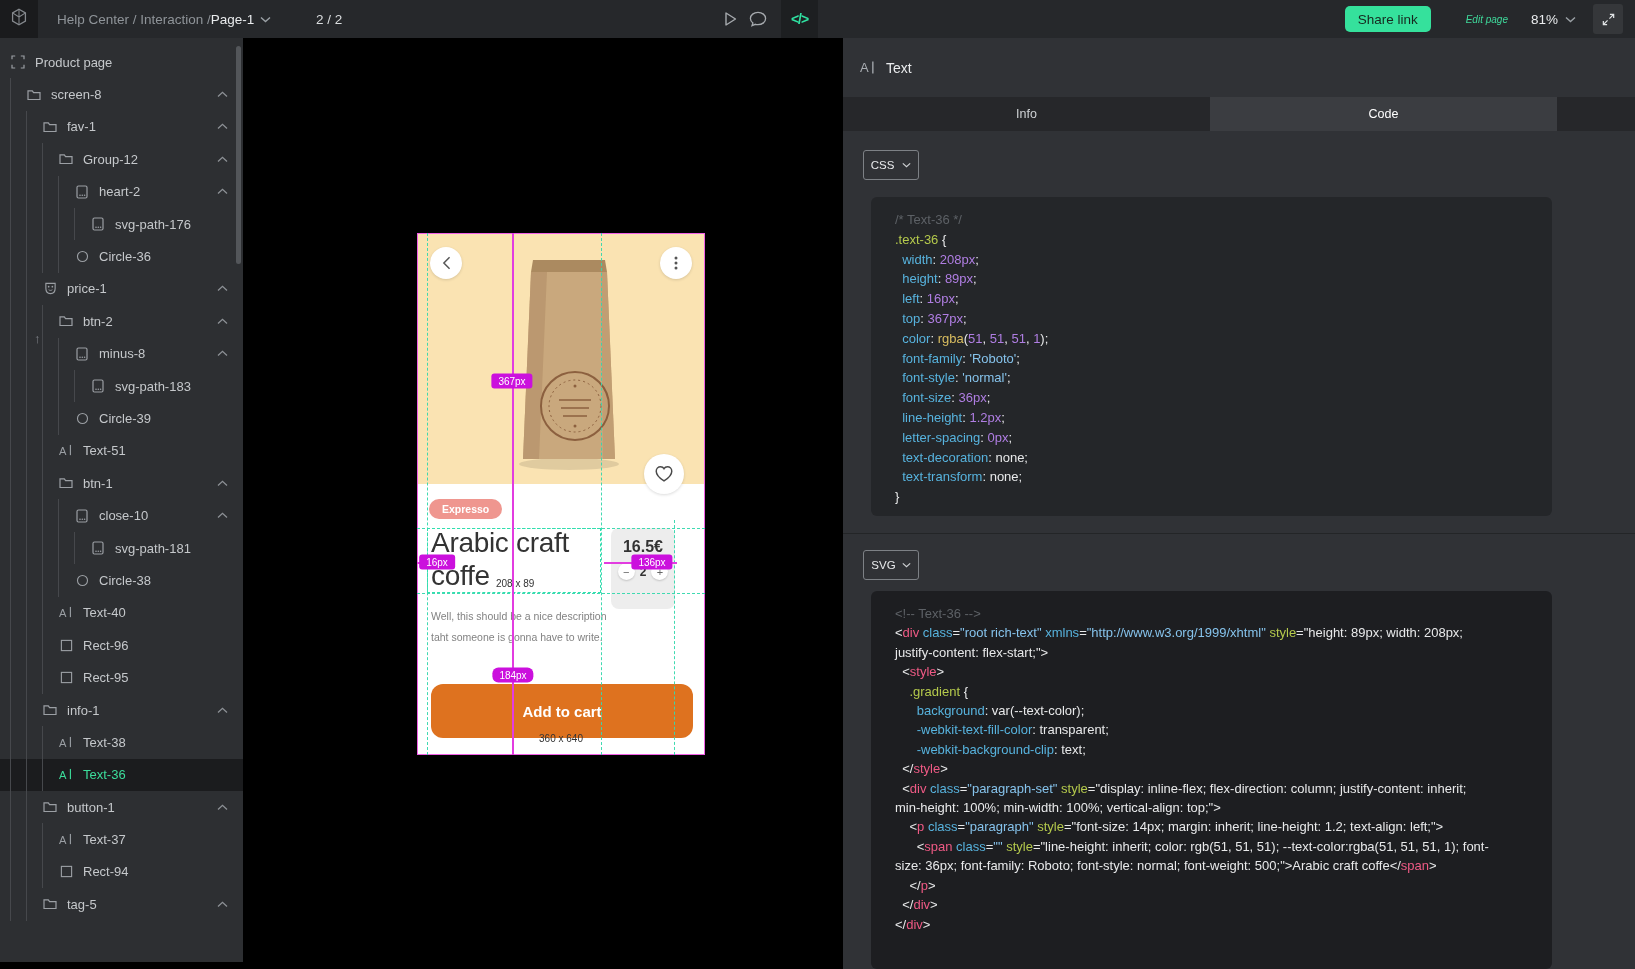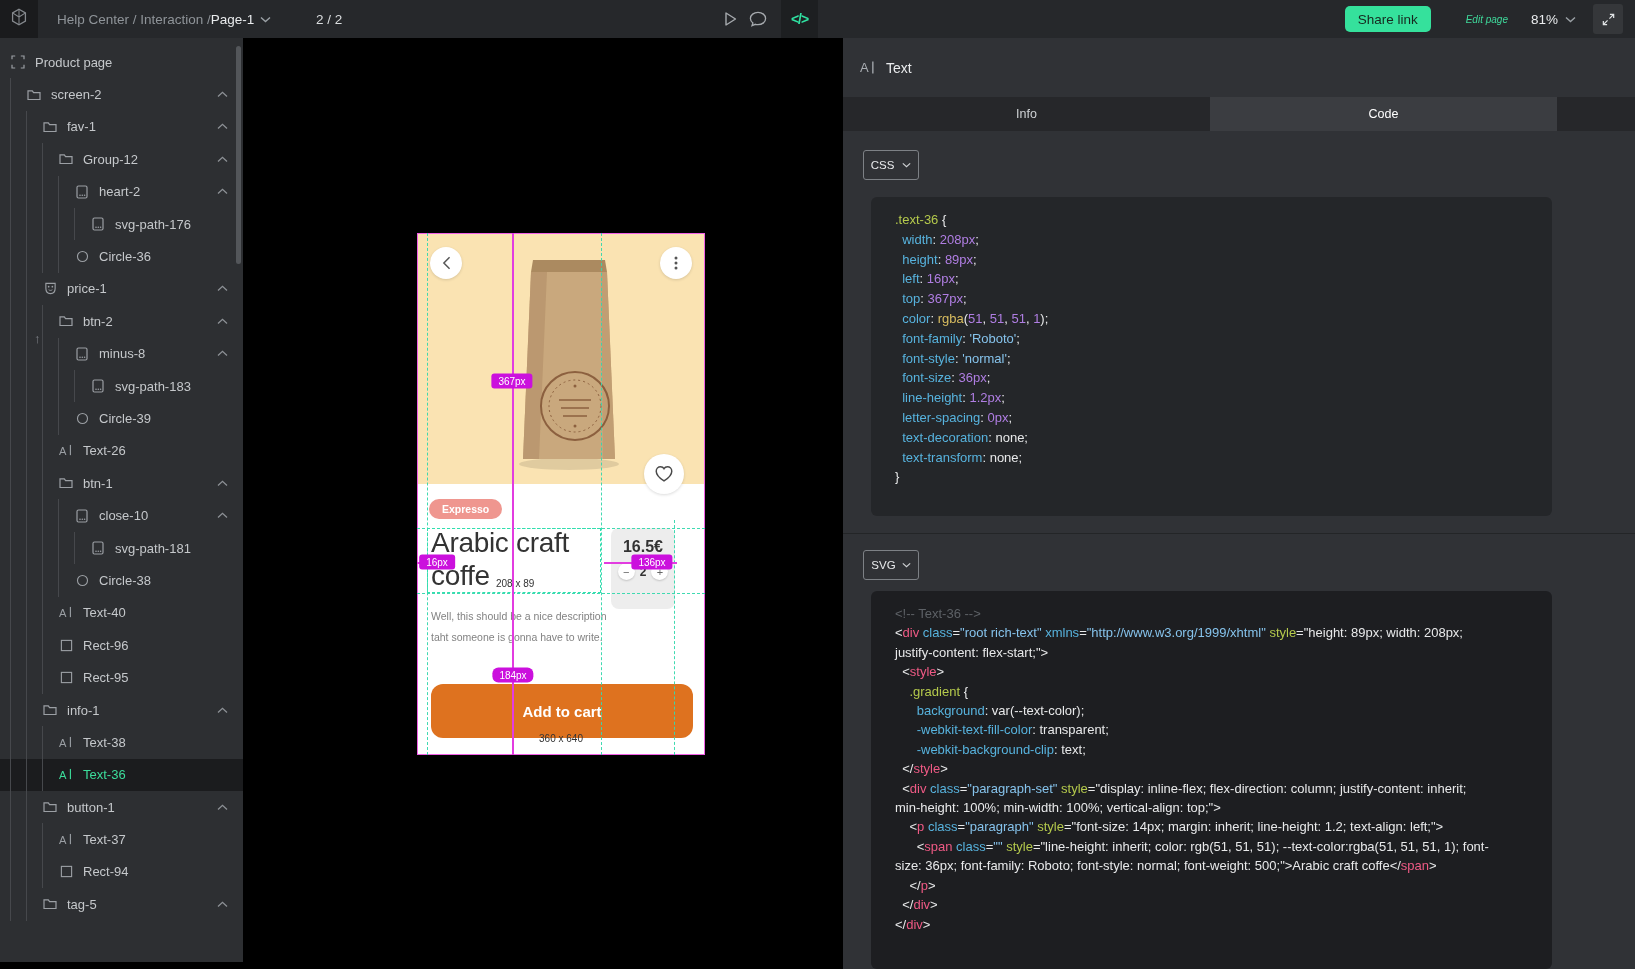--- a/index.html
+++ b/index.html
@@ -155,21 +155,21 @@
           </span>
           <span class="tlabel">Product page</span>
         </div>
         <div class="trow">
           <span class="guide"></span>
           <span class="ticon">
             <svg width="14" height="12" viewBox="0 0 14 12">
               <path d="M1 1.8h4.3l1.3 1.8H13v6.9H1z" fill="none" stroke="currentColor" stroke-width="1.2"></path>
             </svg>
           </span>
-          <span class="tlabel">screen-2</span>
+          <span class="tlabel">screen-8</span>
           <span class="tchev">
             <svg width="11" height="7" viewBox="0 0 11 7">
               <path d="M1 5.5L5.5 1.3 10 5.5" fill="none" stroke="currentColor" stroke-width="1.3"></path>
             </svg>
           </span>
         </div>
         <div class="trow">
           <span class="guide"></span>
           <span class="guide"></span>
           <span class="ticon">
@@ -333,21 +333,21 @@
         <div class="trow">
           <span class="guide"></span>
           <span class="guide"></span>
           <span class="guide"></span>
           <span class="ticon">
             <svg width="15" height="13" viewBox="0 0 16 14">
               <text x="0" y="11.5" font-size="12" fill="currentColor" font-family="Liberation Sans, sans-serif">A</text>
               <rect x="11.6" y="1" width="1.2" height="11" fill="currentColor"></rect>
             </svg>
           </span>
-          <span class="tlabel">Text-26</span>
+          <span class="tlabel">Text-51</span>
         </div>
         <div class="trow">
           <span class="guide"></span>
           <span class="guide"></span>
           <span class="guide"></span>
           <span class="ticon">
             <svg width="14" height="12" viewBox="0 0 14 12">
               <path d="M1 1.8h4.3l1.3 1.8H13v6.9H1z" fill="none" stroke="currentColor" stroke-width="1.2"></path>
             </svg>
           </span>
@@ -633,20 +633,21 @@
       <div class="tab-rest"></div>
     </div>
 
     <div class="dd dd-css">
       <span>CSS</span>
       <svg width="9" height="6" viewBox="0 0 11 7">
           <path d="M1 1.5l4.5 4L10 1.5" fill="none" stroke="#cfd2d5" stroke-width="1.4"></path>
         </svg>
     </div>
     <div id="css-code" class="codeblock cb-css">
+        <div class="cline"><span class="tk-c">/* Text-36 */</span></div>
         <div class="cline"><span class="tk-s">.text-36</span><span class="tk-w"> {</span></div>
         <div class="cline"><span class="tk-p">  width</span><span class="tk-w">: </span><span class="tk-n">208px</span><span class="tk-w">;</span></div>
         <div class="cline"><span class="tk-p">  height</span><span class="tk-w">: </span><span class="tk-n">89px</span><span class="tk-w">;</span></div>
         <div class="cline"><span class="tk-p">  left</span><span class="tk-w">: </span><span class="tk-n">16px</span><span class="tk-w">;</span></div>
         <div class="cline"><span class="tk-p">  top</span><span class="tk-w">: </span><span class="tk-n">367px</span><span class="tk-w">;</span></div>
         <div class="cline"><span class="tk-p">  color</span><span class="tk-w">: </span><span class="tk-f">rgba</span><span class="tk-w">(</span><span class="tk-n">51</span><span class="tk-w">, </span><span class="tk-n">51</span><span class="tk-w">, </span><span class="tk-n">51</span><span class="tk-w">, </span><span class="tk-n">1</span><span class="tk-w">);</span></div>
         <div class="cline"><span class="tk-p">  font-family</span><span class="tk-w">: </span><span class="tk-v">'Roboto'</span><span class="tk-w">;</span></div>
         <div class="cline"><span class="tk-p">  font-style</span><span class="tk-w">: </span><span class="tk-v">'normal'</span><span class="tk-w">;</span></div>
         <div class="cline"><span class="tk-p">  font-size</span><span class="tk-w">: </span><span class="tk-n">36px</span><span class="tk-w">;</span></div>
         <div class="cline"><span class="tk-p">  line-height</span><span class="tk-w">: </span><span class="tk-n">1.2px</span><span class="tk-w">;</span></div>

